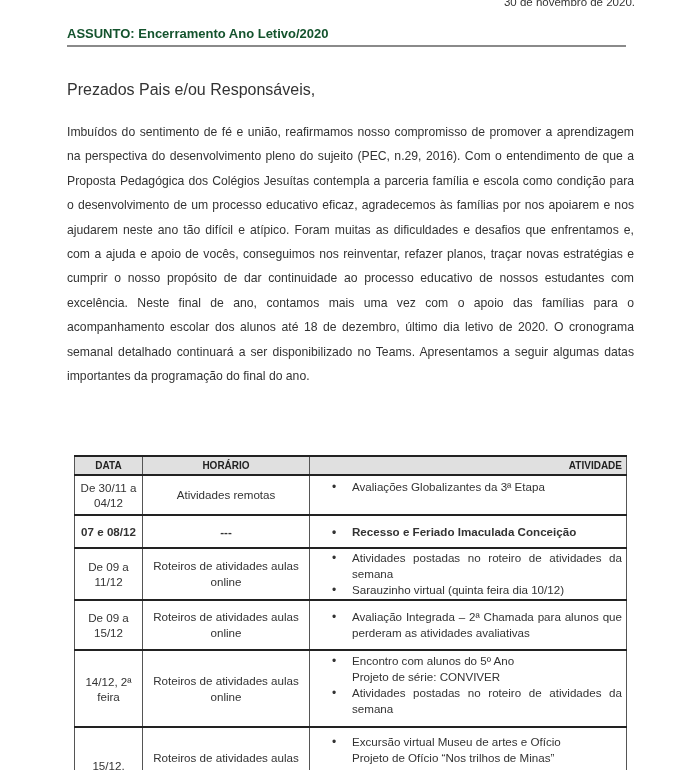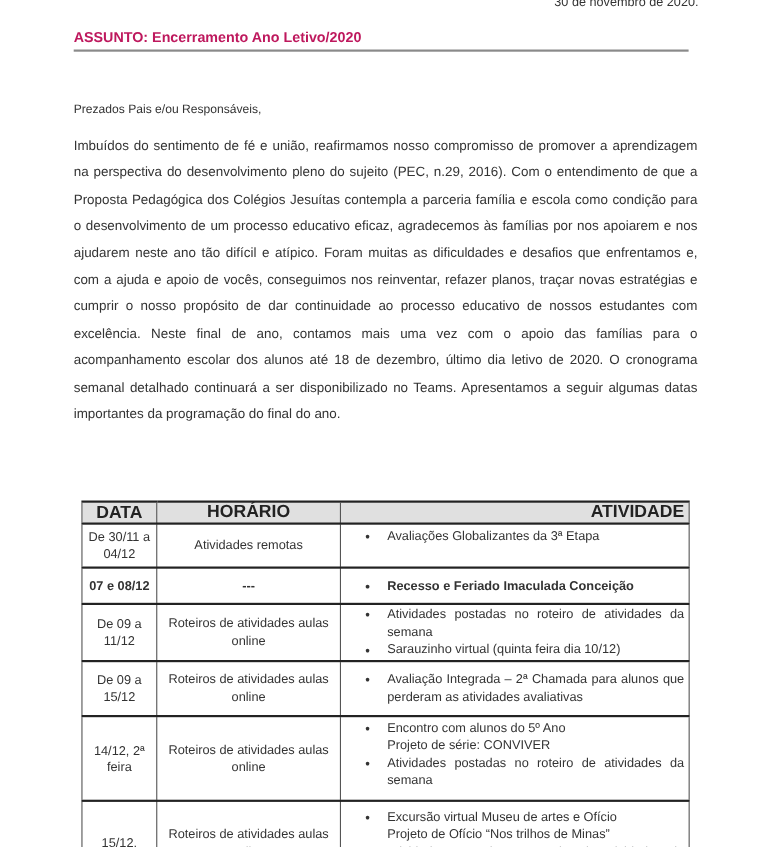--- a/index.html
+++ b/index.html
@@ -5,41 +5,41 @@
   html, body { margin:0; padding:0; }
   body {
     width:700px; height:770px; overflow:hidden; background:#ffffff;
     font-family: "Liberation Sans", sans-serif; color:#2a2a2a; position:relative;
   }
   .date {
     position:absolute; top:-4px; right:65px; font-size:11.5px; color:#333;
   }
   .subject {
     position:absolute; left:67px; top:26px; width:559px;
-    font-size:13px; font-weight:bold; color:#be185d;
+    font-size:13px; font-weight:bold; color:#14532d;
     padding-bottom:4px; border-bottom:2px solid #8a8a8a;
   }
   .greeting {
-    position:absolute; left:67px; top:81px; font-size:11px; color:#333;margin-top:13px;
+    position:absolute; left:67px; top:81px; font-size:16px; color:#333;
   }
   .body-text {
     position:absolute; left:67px; top:120px; width:567px;
     font-size:12.2px; line-height:24.4px; text-align:justify; color:#333;
     margin:0;
   }
   table.sched {
     position:absolute; left:74px; top:455px; width:553px;
     border-collapse:collapse; font-size:11.6px; color:#333;
   }
   table.sched th, table.sched td {
     border:1px solid #555; padding:0 4px; vertical-align:middle;
   }
   table.sched tr { border-top:2px solid #222; }
   table.sched th {
-    background:#e0e0e0; font-weight:bold; height:17px; font-size:16px;
+    background:#e0e0e0; font-weight:bold; height:17px; font-size:10px;
     border-top:2px solid #222; color:#222;
   }
   .c-date { width:59px; text-align:center; line-height:15px; }
   .c-time { width:158px; text-align:center; line-height:16px;margin-top:42px; }
   .c-act { text-align:left; }
   ul.acts { margin:0; padding:0 0 0 26px; list-style:none; }
   ul.acts li { position:relative; line-height:16px; text-align:justify; padding-left:12px; }
   ul.acts li::before {
     content:"\2022"; position:absolute; left:-8px; top:0; font-size:12px;
   }

